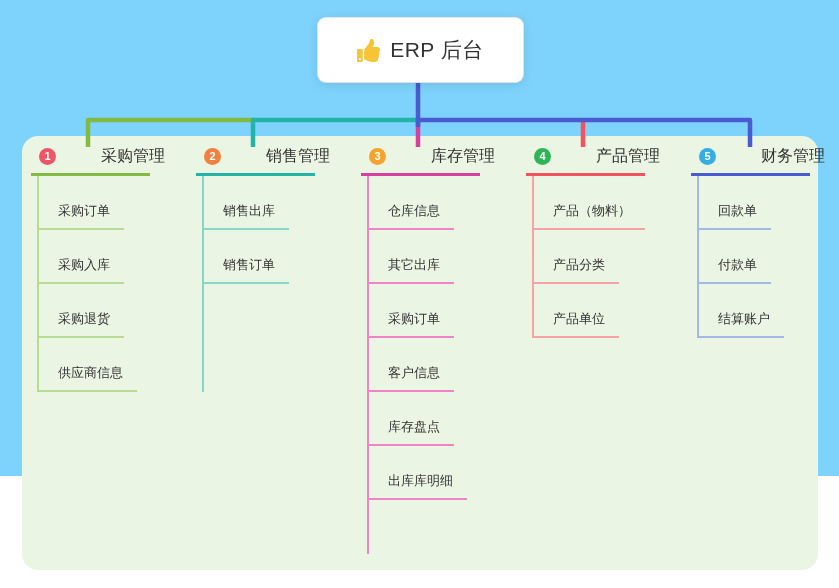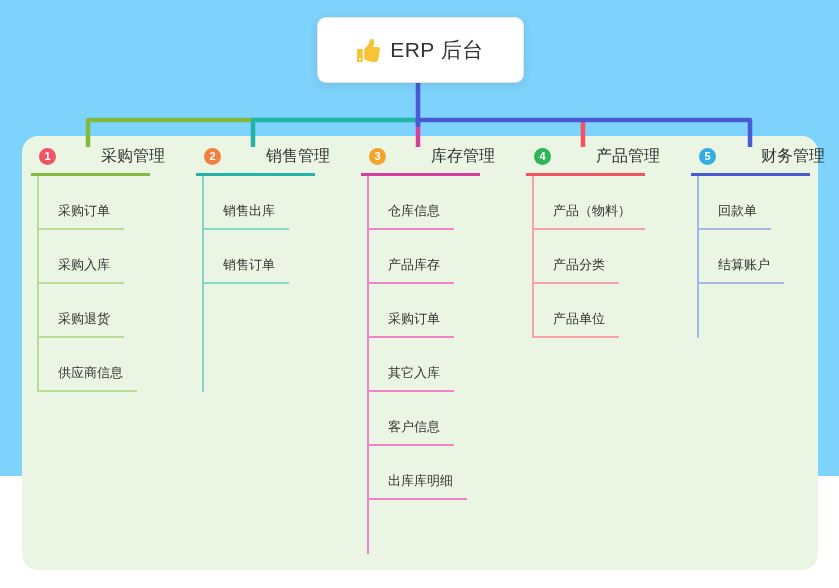--- a/index.html
+++ b/index.html
@@ -102,30 +102,30 @@
     <div class="bhead">
       <span class="badge">3</span>
       <span class="blabel">库存管理</span>
     </div>
     <div class="kids">
       <div class="vline" style="height: 378px;"></div>
     <div class="kid">
           <span>仓库信息</span>
         </div>
         <div class="kid">
-          <span>产品库存</span>
+          <span>其它出库</span>
         </div>
         <div class="kid">
           <span>采购订单</span>
         </div>
         <div class="kid">
-          <span>其它入库</span>
+          <span>客户信息</span>
         </div>
         <div class="kid">
-          <span>客户信息</span>
+          <span>库存盘点</span>
         </div>
         <div class="kid">
           <span>出库库明细</span>
         </div>
       </div>
   </div>
 
   <div class="col" style="left: 526px; --line: #f4525e; --kid: #f7a2a6; --badge: #2fb457;">
     <div class="bhead">
       <span class="badge">4</span>
@@ -149,18 +149,21 @@
     <div class="bhead">
       <span class="badge">5</span>
       <span class="blabel">财务管理</span>
     </div>
     <div class="kids">
       <div class="vline" style="height: 162px;"></div>
     <div class="kid">
           <span>回款单</span>
         </div>
         <div class="kid">
+          <span>付款单</span>
+        </div>
+        <div class="kid">
           <span>结算账户</span>
         </div>
       </div>
   </div>
 
 </div>
 
 </body></html>

